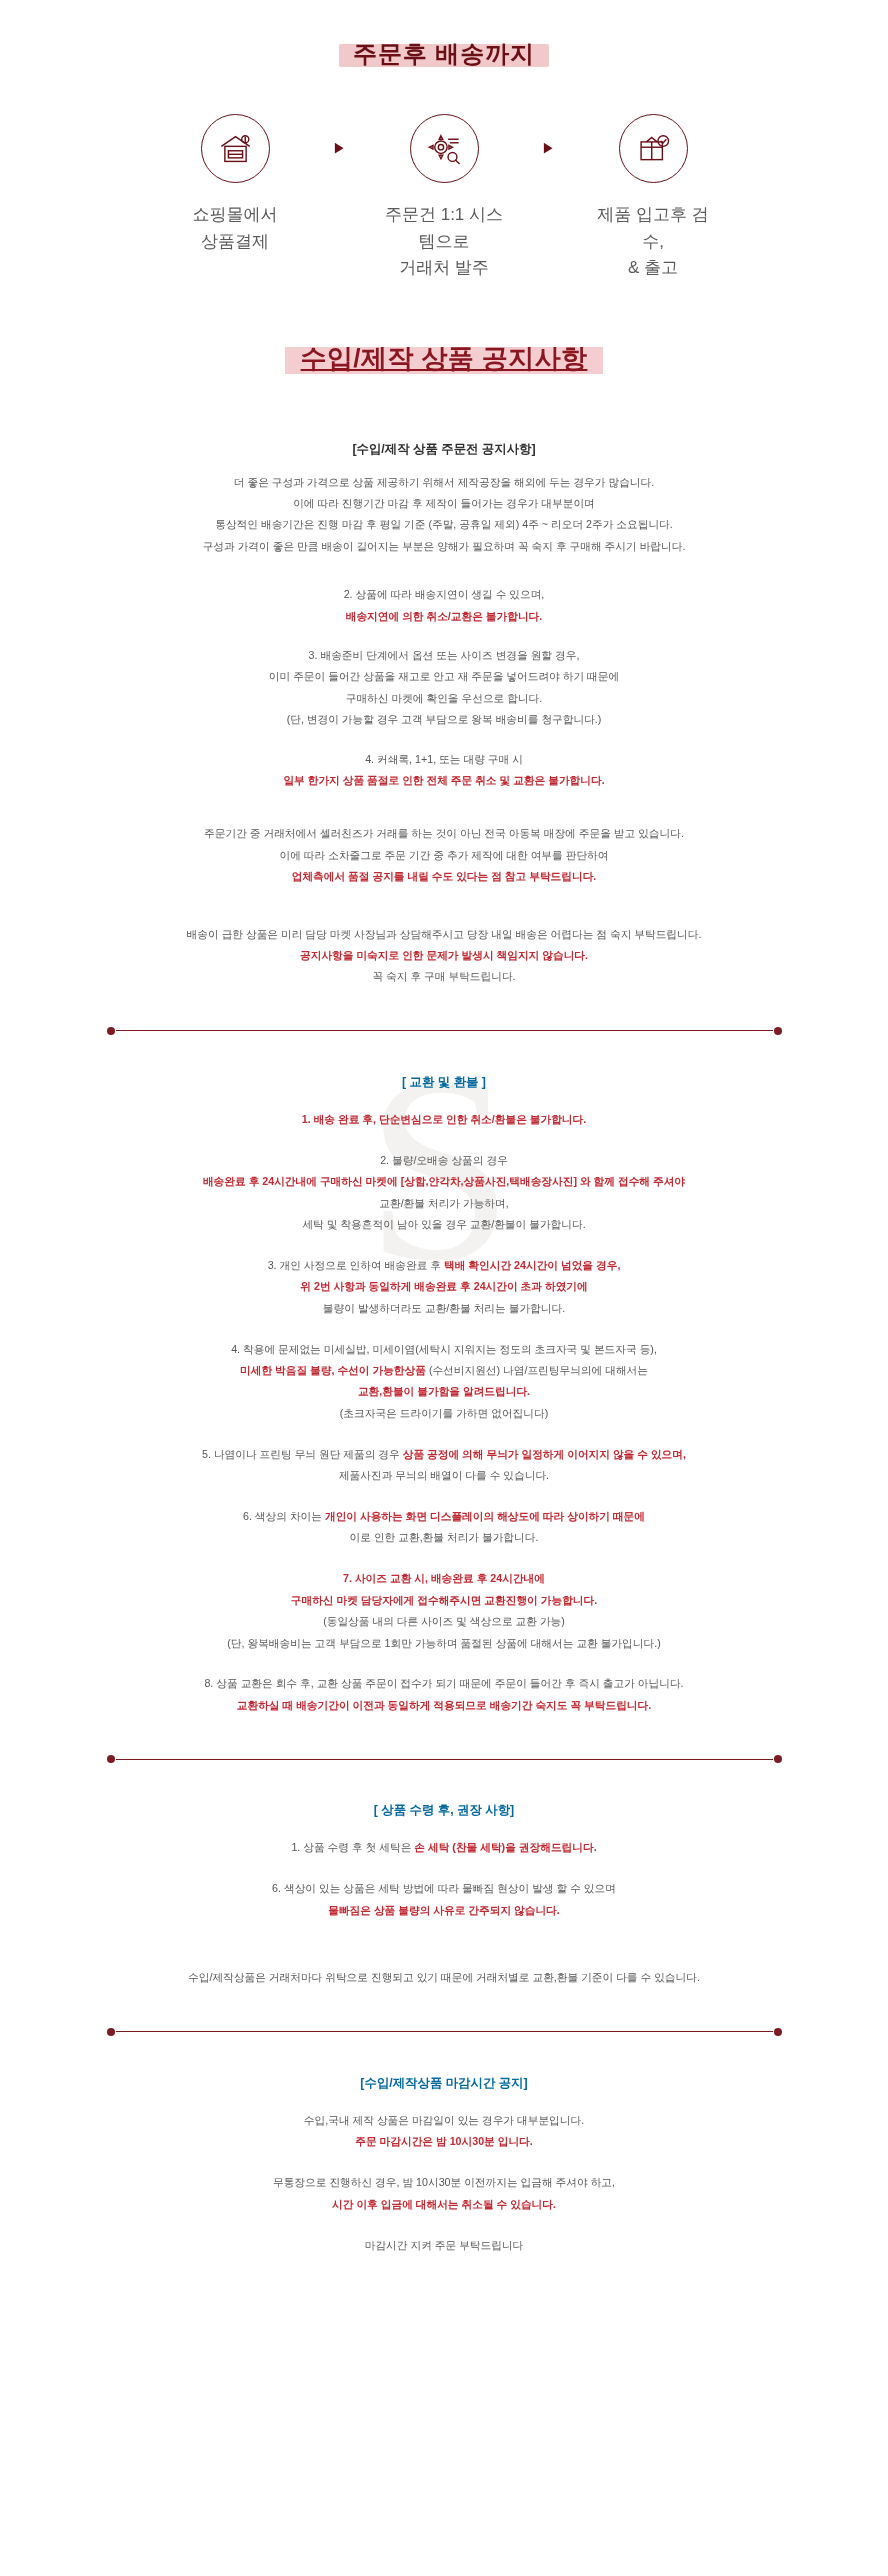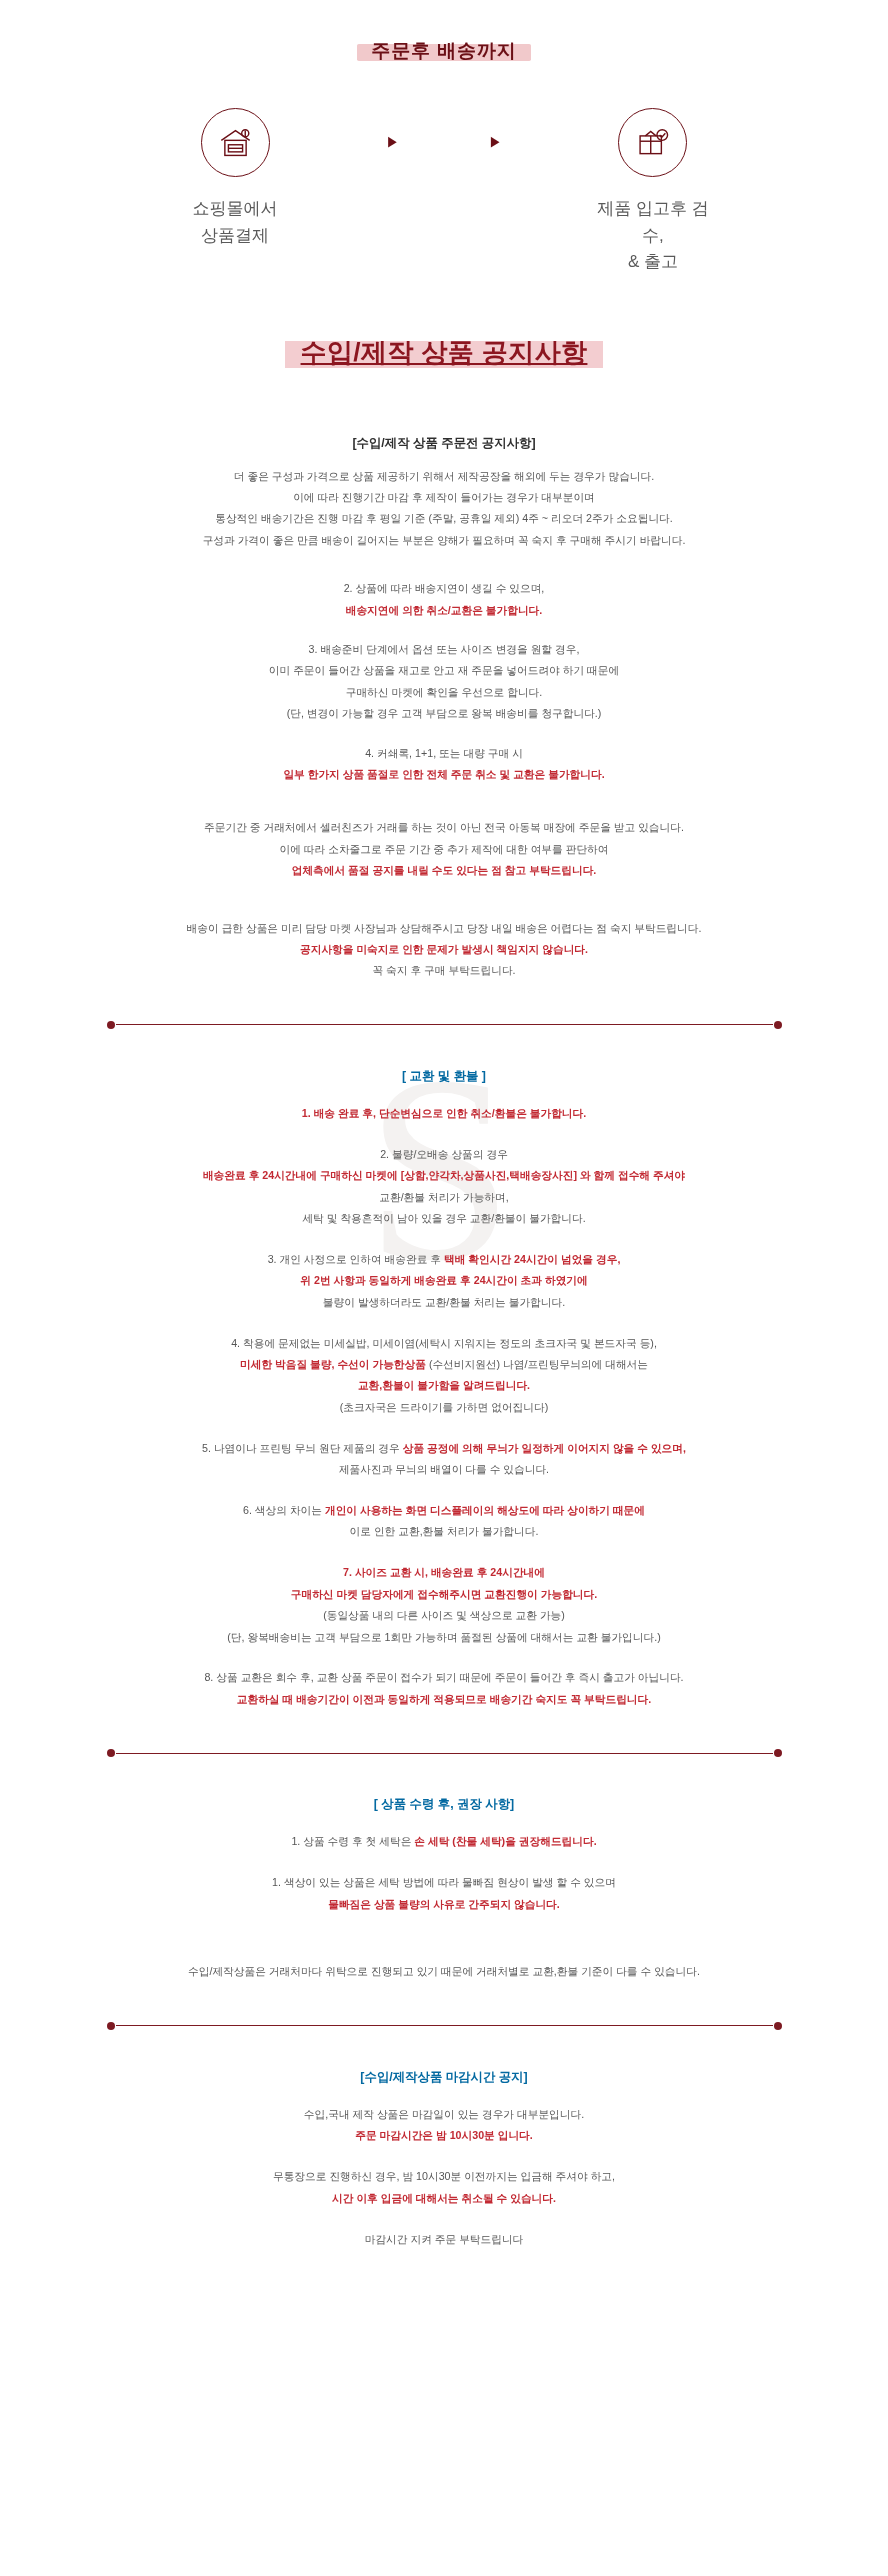--- a/index.html
+++ b/index.html
@@ -36,21 +36,21 @@
   .content { position:relative; z-index:2; }
 
   
   .top-title-wrap {
     padding-top:36px;
     text-align:center;
   }
   .top-title {
     display:inline-block;
     position:relative;
-    font-size:19px;
+    font-size:24px;
     font-weight:bold;
     letter-spacing:0.9px;
     color:#6b0f16;
     padding:1.8px 14px 3.6px 14px;
     font-family:"Liberation Sans", sans-serif;
   }
   .top-title .hl {
     position:absolute;
     left:0; right:0; top:8px; bottom:6.2px;
     background:#f1c9cb;
@@ -198,20 +198,40 @@
               <line x1="33" y1="6" x2="33" y2="12"></line>
             </svg>
           </span>
         </div>
         <div class="step-label">쇼핑몰에서
 상품결제</div>
       </div>
 
       <div class="arrow">▶</div>
 
+      <div class="step">
+        <div class="circle">
+          <span>
+            <svg width="39" height="36" viewBox="0 0 44 40" fill="none" stroke="#6b0f16" stroke-width="1.6">
+              <circle cx="18" cy="18" r="7"></circle>
+              <circle cx="18" cy="18" r="3"></circle>
+              <path d="M18 5 l2 4 -4 0 z"></path>
+              <path d="M18 31 l2 -4 -4 0 z"></path>
+              <path d="M5 18 l4 2 0 -4 z"></path>
+              <path d="M31 18 l-4 2 0 -4 z"></path>
+              <circle cx="31" cy="29" r="5"></circle>
+              <line x1="34" y1="32" x2="39" y2="37"></line>
+              <line x1="26" y1="9" x2="38" y2="9"></line>
+              <line x1="28" y1="13" x2="38" y2="13"></line>
+            </svg>
+          </span>
+        </div>
+        <div class="step-label">주문건 1:1 시스템으로
+거래처 발주</div>
+      </div>
 
       <div class="arrow">▶</div>
 
       <div class="step">
         <div class="circle">
           <span>
             <svg width="39" height="36" viewBox="0 0 44 40" fill="none" stroke="#6b0f16" stroke-width="1.6">
               <rect x="8" y="12" width="24" height="20"></rect>
               <line x1="8" y1="18" x2="32" y2="18"></line>
               <line x1="20" y1="12" x2="20" y2="32"></line>
@@ -372,21 +392,21 @@
       <div class="bracket-title">[ 상품 수령 후, 권장 사항]</div>
 
       <p class="p">
         <span>1. 상품 수령 후 첫 세탁은</span>
         <span class="red">손 세탁 (찬물 세탁)을 권장해드립니다.</span>
       </p>
 
       <div class="spacer-22"></div>
 
       <p class="p">
-        <span>1. 색상이 있는 상품은 세탁 방법에 따라 물빠짐 현상이 발생 할 수 있으며</span><br>
+        <span>6. 색상이 있는 상품은 세탁 방법에 따라 물빠짐 현상이 발생 할 수 있으며</span><br>
         <span class="red">물빠짐은 상품 불량의 사유로 간주되지 않습니다.</span>
       </p>
 
       <div class="spacer-22"></div>
 
 
       <div class="spacer-30"></div>
 
       <p class="p">수입/제작상품은 거래처마다 위탁으로 진행되고 있기 때문에 거래처별로 교환,환불 기준이 다를 수 있습니다.</p>
     </div>

